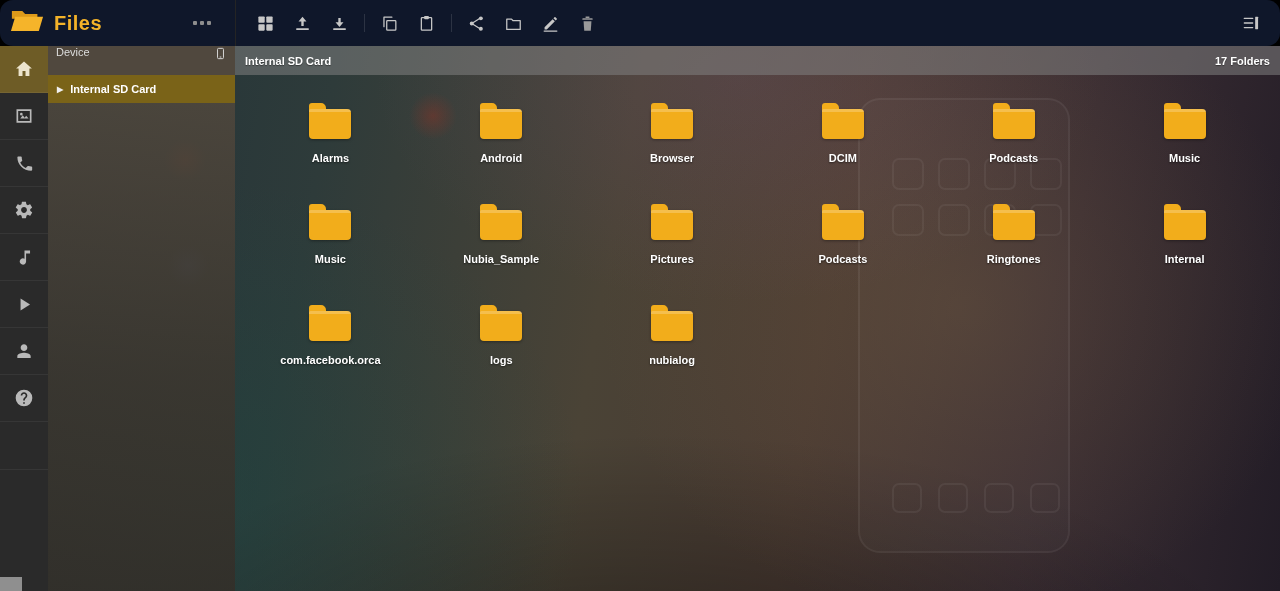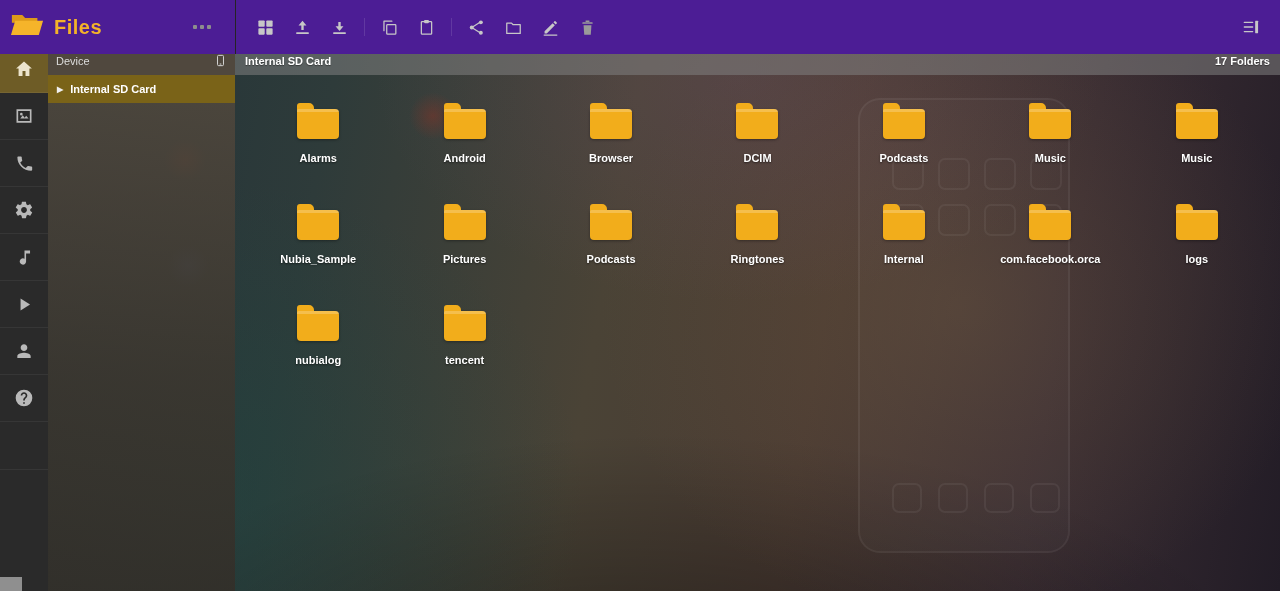--- a/index.html
+++ b/index.html
@@ -29,21 +29,21 @@
     display:grid; grid-template-columns:repeat(4,32px); gap:14px;
   }
   .phone-icons span { height:32px; border:2px solid rgba(255,255,255,0.055); border-radius:7px; }
   .phone-dock {
     position:absolute; left:32px; bottom:38px;
     display:grid; grid-template-columns:repeat(4,30px); gap:16px;
   }
   .phone-dock span { height:30px; border:2px solid rgba(255,255,255,0.06); border-radius:7px; }
 
   
-  .topbar { position:absolute; left:0; top:0; right:0; height:54px; background:#4c1d95; display:flex; z-index:6; }
+  .topbar { position:absolute; left:0; top:0; right:0; height:46px; background:#0f172a; display:flex; z-index:6;border-radius:13px; }
   .brand { width:235px; flex:0 0 235px; display:flex; align-items:center; padding-left:10px; }
   .brand-title { color:#f3b229; font-size:20px; font-weight:bold; margin-left:10px; letter-spacing:0.5px; }
   .overflow { margin-left:auto; margin-right:24px; display:flex; gap:3px; cursor:pointer; }
   .overflow i { width:4px; height:4px; background:#8d8d8d; display:block; border-radius:1px; }
 
   .toolbar { flex:1; display:flex; align-items:center; padding:0 12px 0 14px; border-left:1px solid #242424; }
   .icon-btn { width:30px; height:30px; display:flex; align-items:center; justify-content:center; cursor:pointer; margin-right:7px; }
   .icon-btn svg { display:block; }
   .tb-sep { width:1px; height:18px; background:rgba(255,255,255,0.12); margin:0 9px 0 3px; }
   .icon-btn.right { margin-left:auto; margin-right:2px; }
@@ -57,29 +57,29 @@
   .rail-item.active { background:#6e5c26; }
   .rail-item svg { fill:#b9b9b9; }
   .rail-item.active svg { fill:#ece4cc; }
   .rail-gap { height:48px; flex:0 0 48px; border-bottom:1px solid rgba(255,255,255,0.06); }
   .rail-flex { flex:1; }
   .rail-nub { height:14px; width:22px; background:#8f8f8f; }
 
   
   .sidebar { position:absolute; left:48px; top:46px; width:187px; bottom:0; z-index:4;
     background:linear-gradient(180deg, rgba(86,76,64,0.82) 0%, rgba(62,54,46,0.82) 60%, rgba(52,46,40,0.85) 100%); }
-  .device-row { height:29px; background:#50483e; display:flex; align-items:center; padding:0 8px; color:#ddd; font-size:11px; }
+  .device-row { height:29px; background:#50483e; display:flex; padding:0 8px; color:#ddd; font-size:11px; }
   .device-row .dev-icon { margin-left:auto; display:flex; }
   .tree-row { height:28px; background:#7a6318; display:flex; align-items:center; padding:0 9px; color:#fff; font-size:11px; font-weight:bold; cursor:pointer; }
   .tree-row .tri { font-size:8px; color:#f0f0f0; margin-right:7px; }
 
   
   .content { position:absolute; left:235px; top:46px; right:0; bottom:0; z-index:3; }
   .pathbar { height:29px; background:rgba(128,128,128,0.55); display:flex; align-items:center; justify-content:space-between; padding:0 10px; color:#fff; font-size:11px; font-weight:bold; text-shadow:0 1px 1px rgba(0,0,0,0.4); }
-  .grid { display:grid; grid-template-columns:repeat(7,1fr); padding:26px 10px 0; row-gap:23px; }
+  .grid { display:grid; grid-template-columns:repeat(6,1fr); padding:26px 10px 0; row-gap:23px; }
   .folder { height:78px; display:flex; flex-direction:column; align-items:center; cursor:pointer; }
   .folder-icon { width:42px; height:30px; background:#f2ad1b; border-radius:2px 4px 4px 4px; position:relative; margin-top:8px;
     box-shadow:0 1px 3px rgba(0,0,0,0.35); }
   .folder-icon::before { content:""; position:absolute; top:-6px; left:0; width:17px; height:8px; background:#f2ad1b; border-radius:3px 5px 0 0; }
   .folder-icon::after { content:""; position:absolute; left:0; right:0; top:0; height:3px; background:rgba(255,255,255,0.22); border-radius:2px 4px 0 0; }
   .folder-label { margin-top:13px; font-size:11px; font-weight:bold; color:#fff; white-space:nowrap; text-shadow:0 1px 2px rgba(0,0,0,0.55); }
 </style>
 </head>
 <body>
 
@@ -327,18 +327,14 @@
   <div class="folder">
     <div class="folder-icon"></div>
     <div class="folder-label">logs</div>
   </div>
 
   <div class="folder">
     <div class="folder-icon"></div>
     <div class="folder-label">nubialog</div>
   </div>
 
-  <div class="folder">
-    <div class="folder-icon"></div>
-    <div class="folder-label">tencent</div>
-  </div>
 </div>
 </div>
 
 </body></html>

